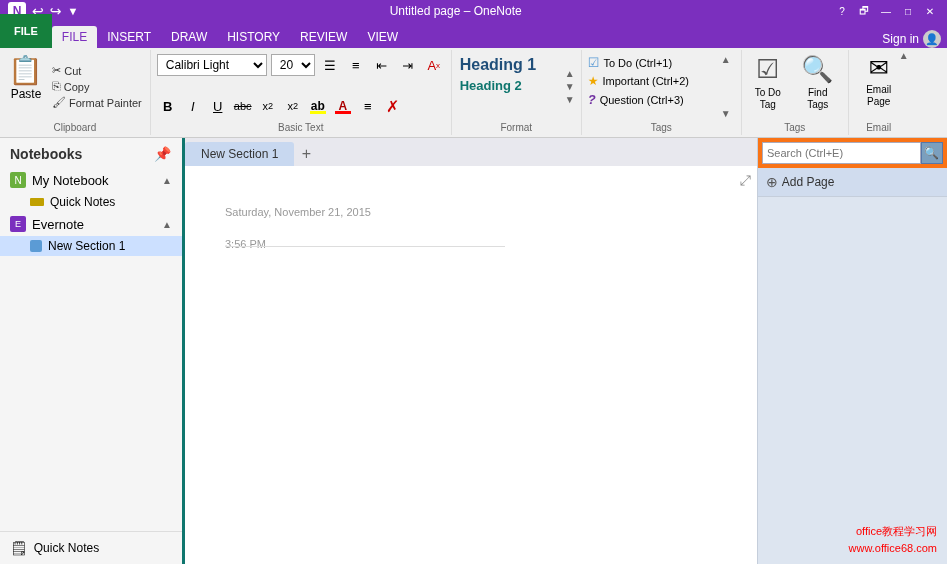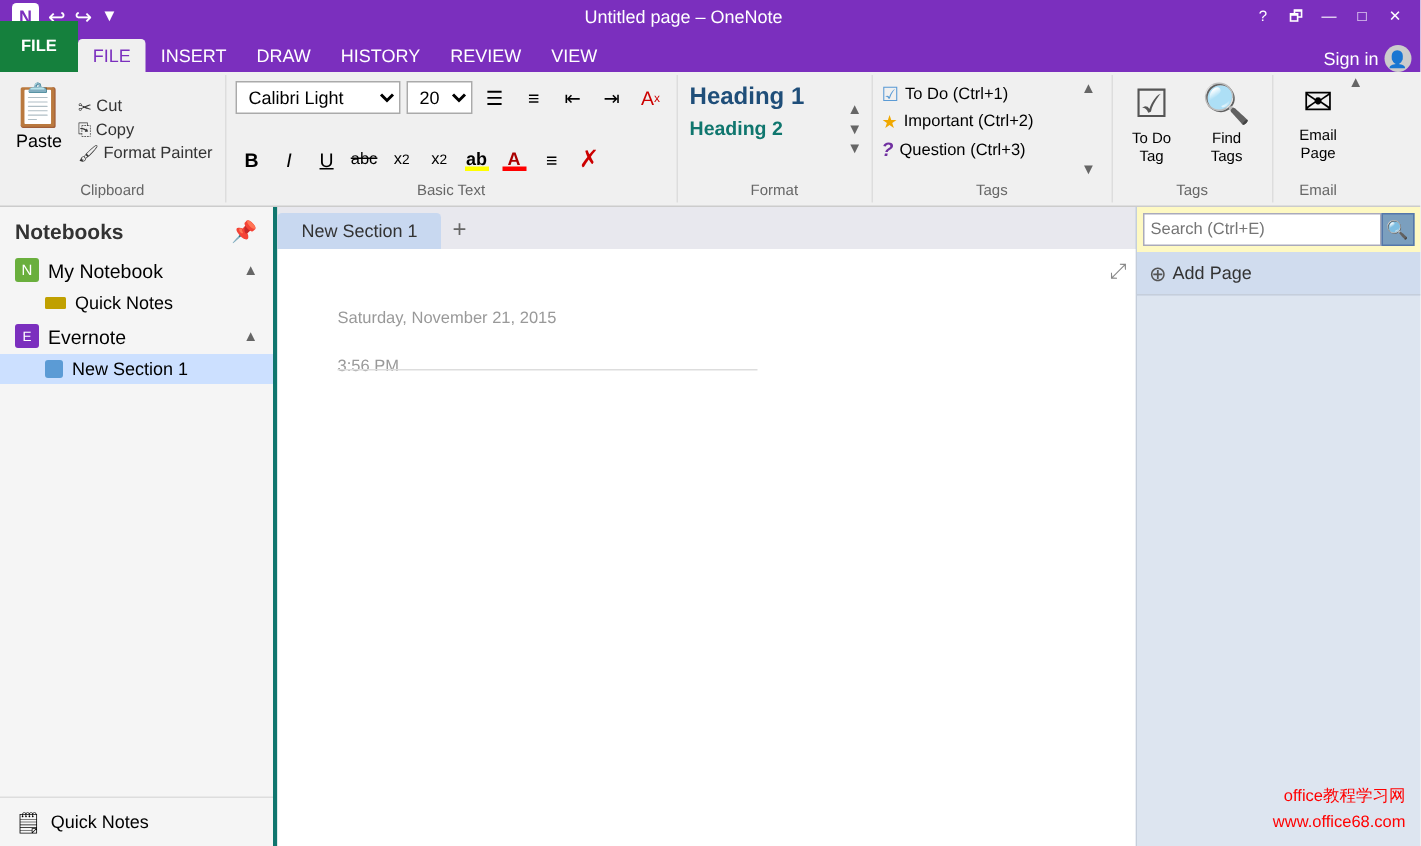--- a/index.html
+++ b/index.html
@@ -370,21 +370,21 @@
       width: 190px;
       background: #dde5f0;
       border-left: 1px solid #c5cedb;
       display: flex;
       flex-direction: column;
     }
     .search-bar {
       padding: 4px;
       display: flex;
       align-items: center;
-      background: #fef9c3;
+      background: #f97316;
     }
     .search-input {
       flex: 1;
       height: 22px;
       border: 1px solid #aab;
       padding: 0 4px;
       font-size: 11px;
       background: white;
       color: #999;
     }

